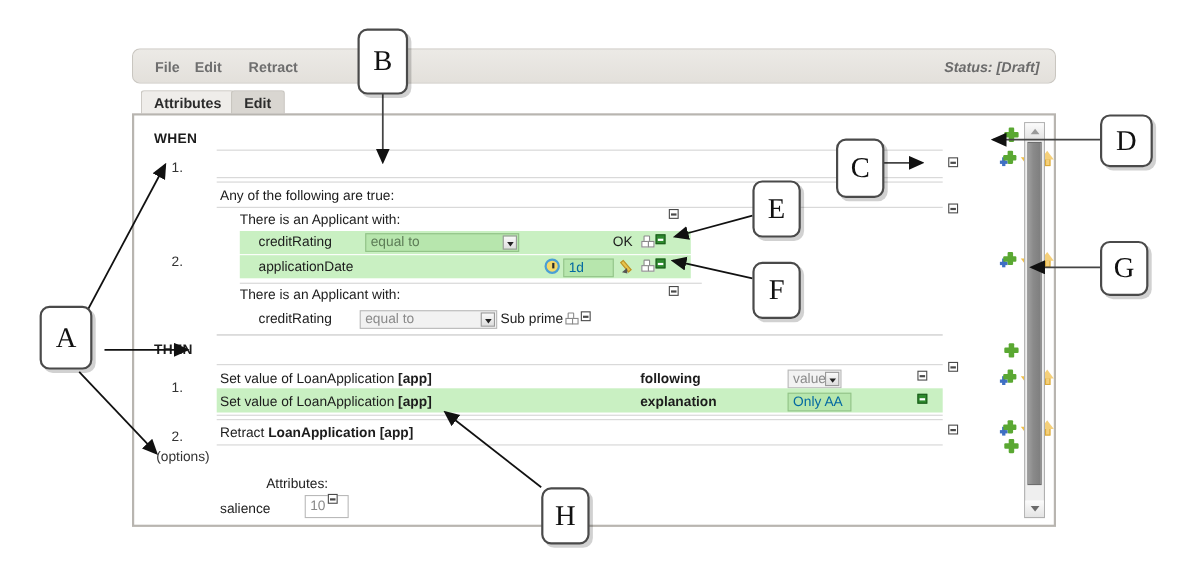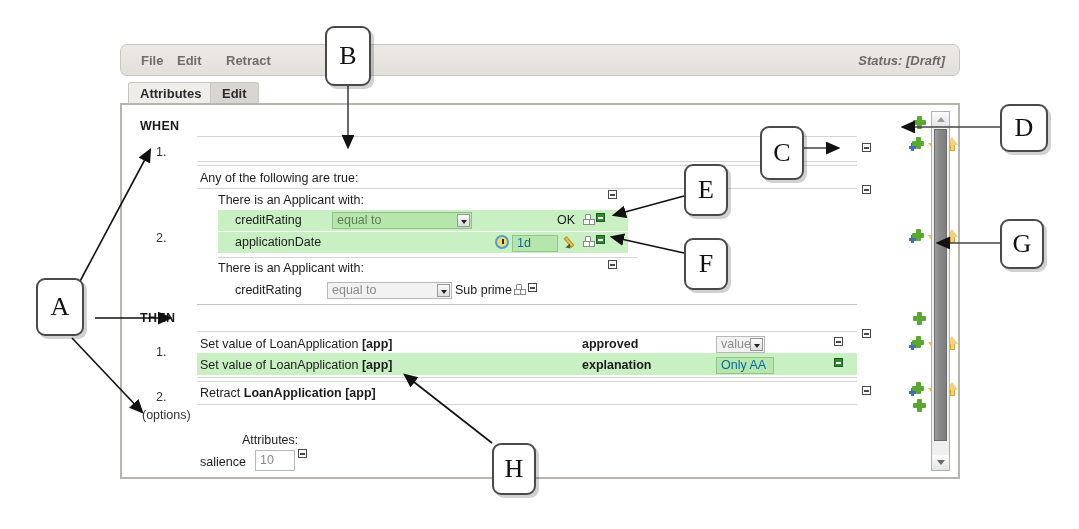--- a/index.html
+++ b/index.html
@@ -57,21 +57,21 @@
   .green{position:absolute;background:#c9f0c2;}
 
   
   .fld{
     position:absolute;box-sizing:border-box;height:17px;line-height:15px;
     font-size:12.5px;color:#8a8a8a;padding:0 4px;
     border:1px solid #b9b9b9;background:#f2f2f2;
     white-space:nowrap;overflow:hidden;
   }
   .fld.on-green{background:#b7e6ad;border-color:#93c489;color:#0369a1;}
-  .fld.plain{background:#ffffff;}
+  .fld.plain{background:#ffffff;margin-left:22px;}
   .sel{
     position:absolute;box-sizing:border-box;height:17px;line-height:15px;
     font-size:12.5px;color:#8a8a8a;padding:0 16px 0 4px;
     border:1px solid #b9b9b9;background:#f2f2f2;white-space:nowrap;overflow:hidden;
   }
   .sel.on-green{background:#b7e6ad;border-color:#8fc085;color:#5d7d57;}
   .sel .arw{
     position:absolute;right:1px;top:1px;width:13px;height:13px;
     background:linear-gradient(#fafafa,#dedede);border:1px solid #9a9a9a;
     box-sizing:border-box;
@@ -228,21 +228,21 @@
     <div class="hr2" style="left:75px;top:199px;width:660px;"></div>
 
     <div class="sect" style="left:18px;top:206px;">THEN</div>
     <div class="num" style="left:34px;top:240px;">1.</div>
     <div class="num" style="left:34px;top:285px;">2.</div>
     <div class="opts" style="left:20px;top:303px;">(options)</div>
 
     <div class="hr" style="left:75px;top:226px;width:660px;"></div>
 
     <div class="txt" style="left:78px;top:232px;"><span>Set value of LoanApplication </span><b>[app]</b></div>
-    <div class="txt" style="left:460px;top:232px;font-weight:bold;">approved</div>
+    <div class="txt" style="left:460px;top:232px;font-weight:bold;">following</div>
     <div class="sel" style="left:594px;top:231px;width:49px;"><span>value</span><span class="arw"></span></div>
     <div class="sq" style="left:712px;top:232px;"></div>
     <div class="sq" style="left:740px;top:224px;"></div>
 
     <div class="green" style="left:75px;top:248px;width:660px;height:22px;"></div>
     <div class="txt" style="left:78px;top:253px;"><span>Set value of LoanApplication </span><b>[app]</b></div>
     <div class="txt" style="left:460px;top:253px;font-weight:bold;text-align:right;">explanation</div>
     <div class="fld on-green" style="left:594px;top:252px;width:58px;">Only AA</div>
     <div class="sq gr" style="left:712px;top:253px;"></div>
 

